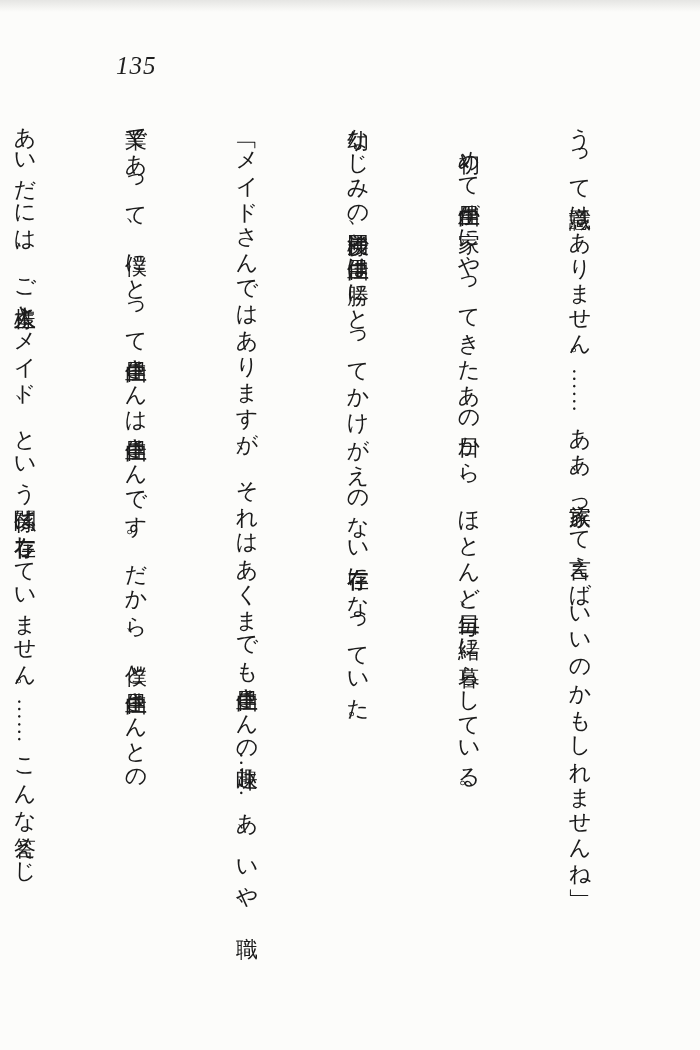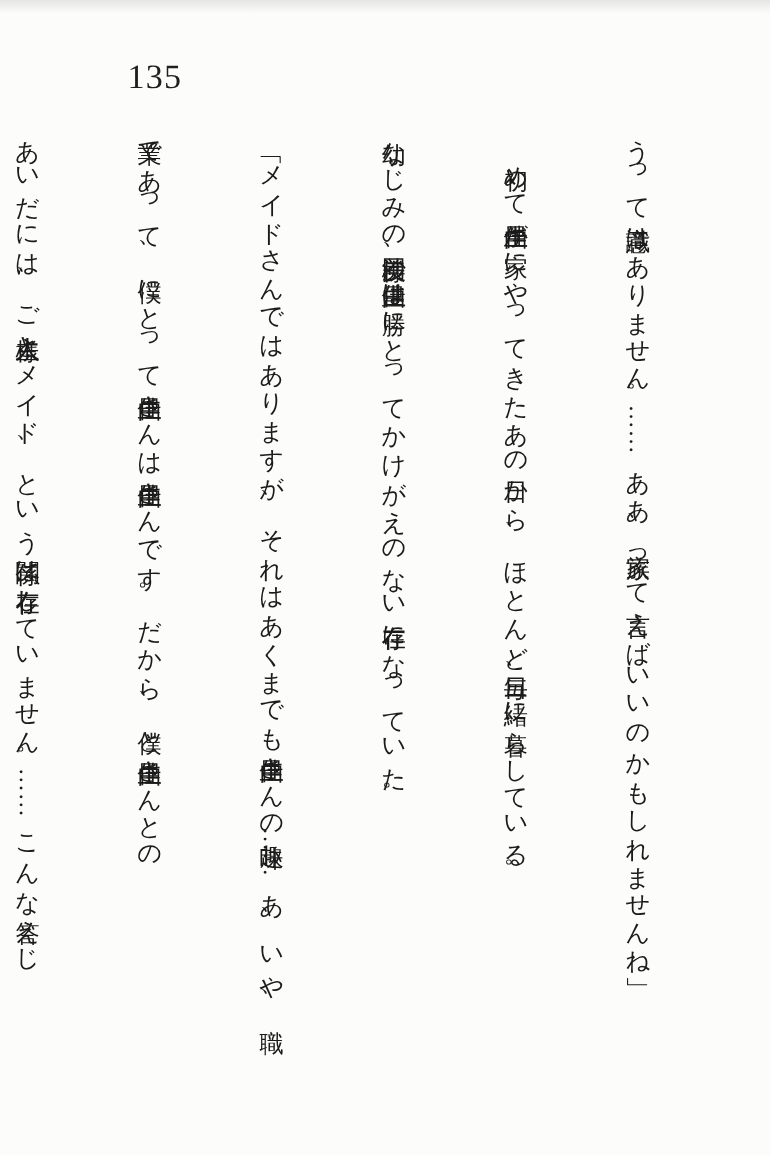--- a/index.html
+++ b/index.html
@@ -22,21 +22,22 @@
     position: absolute;
     left: 0; top: 0; right: 0;
     height: 12px;
     background: linear-gradient(180deg, rgba(90,90,88,0.14), rgba(90,90,88,0));
     pointer-events: none;
   }
   .page-number {
     position: absolute;
     left: 116px;
     top: 52px;
-    font-size: 31px;
+    font-style: italic;
+    font-size: 25px;
     letter-spacing: 1px;
     color: #1f1f1f;
   }
   .vtext {
     position: absolute;
     top: 112px;
     right: 27px;
     height: 912px;
     writing-mode: vertical-rl;
     text-orientation: mixed;

